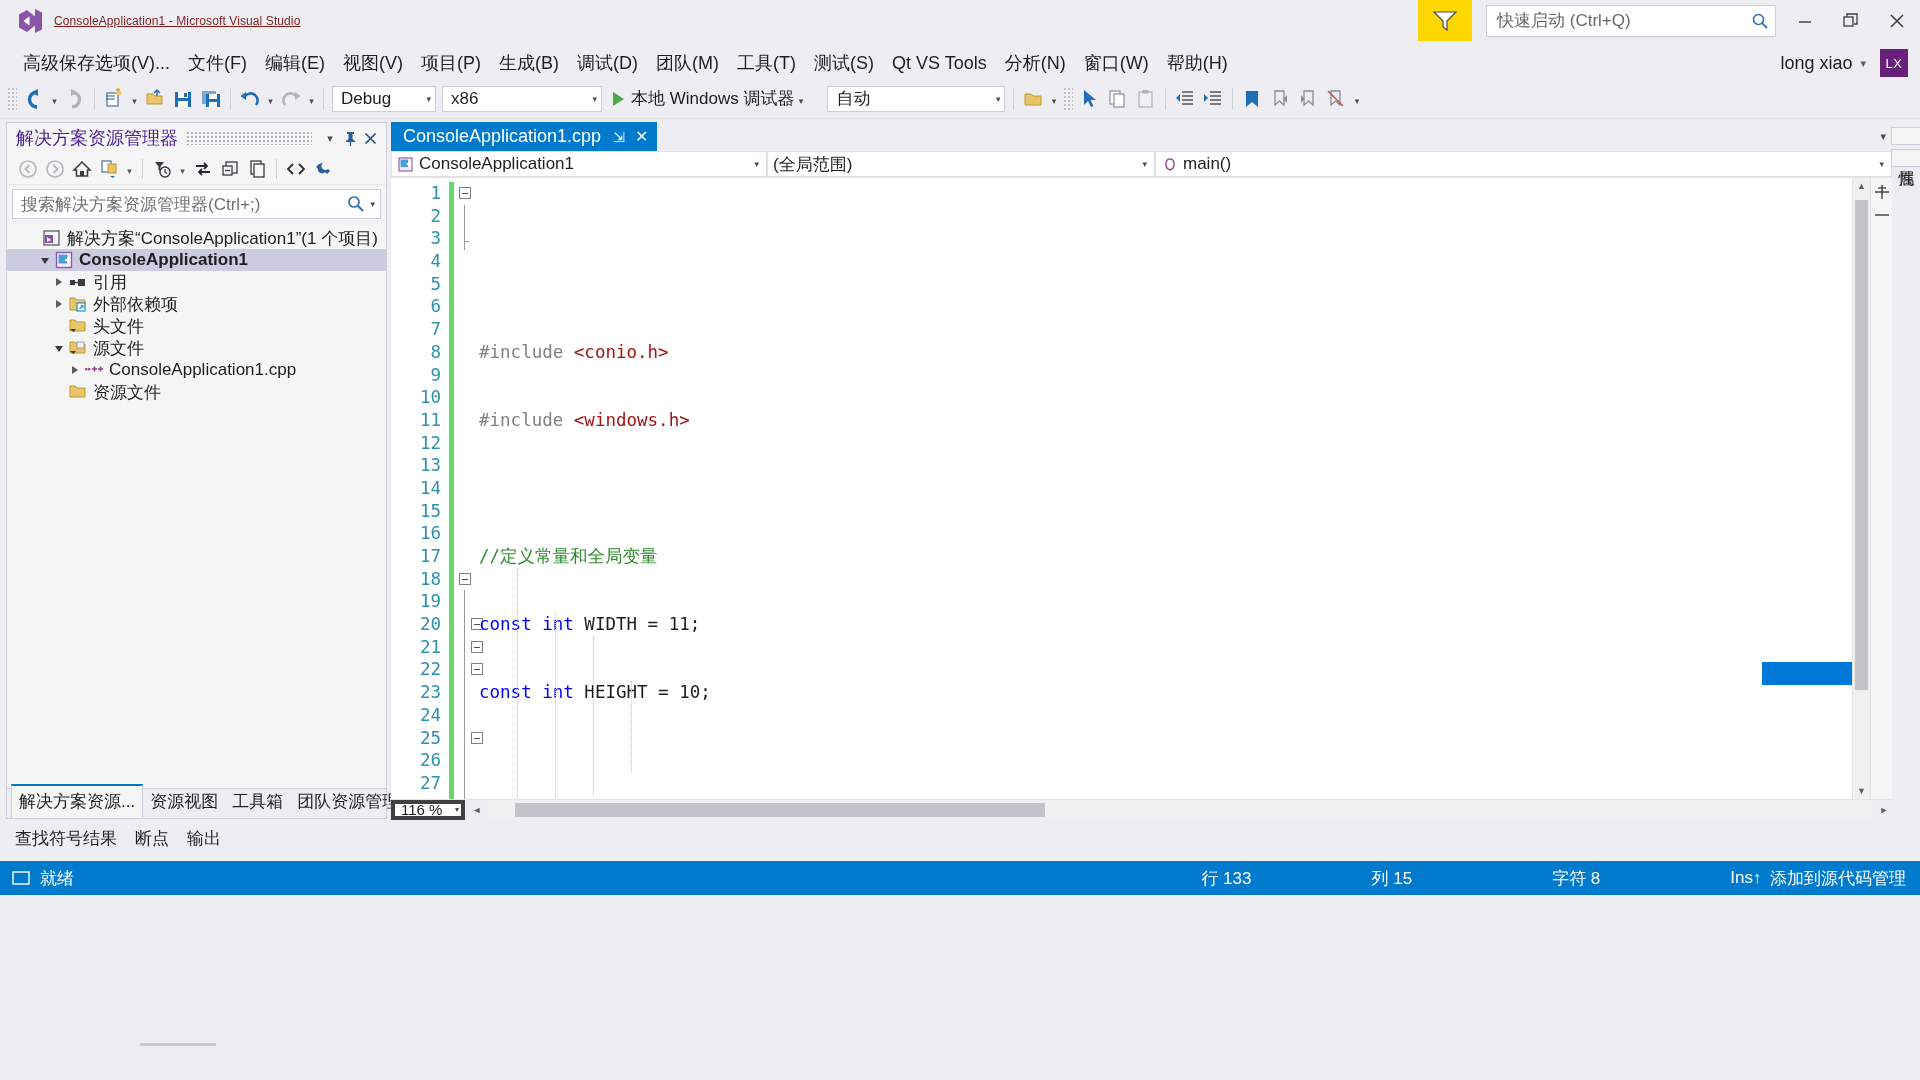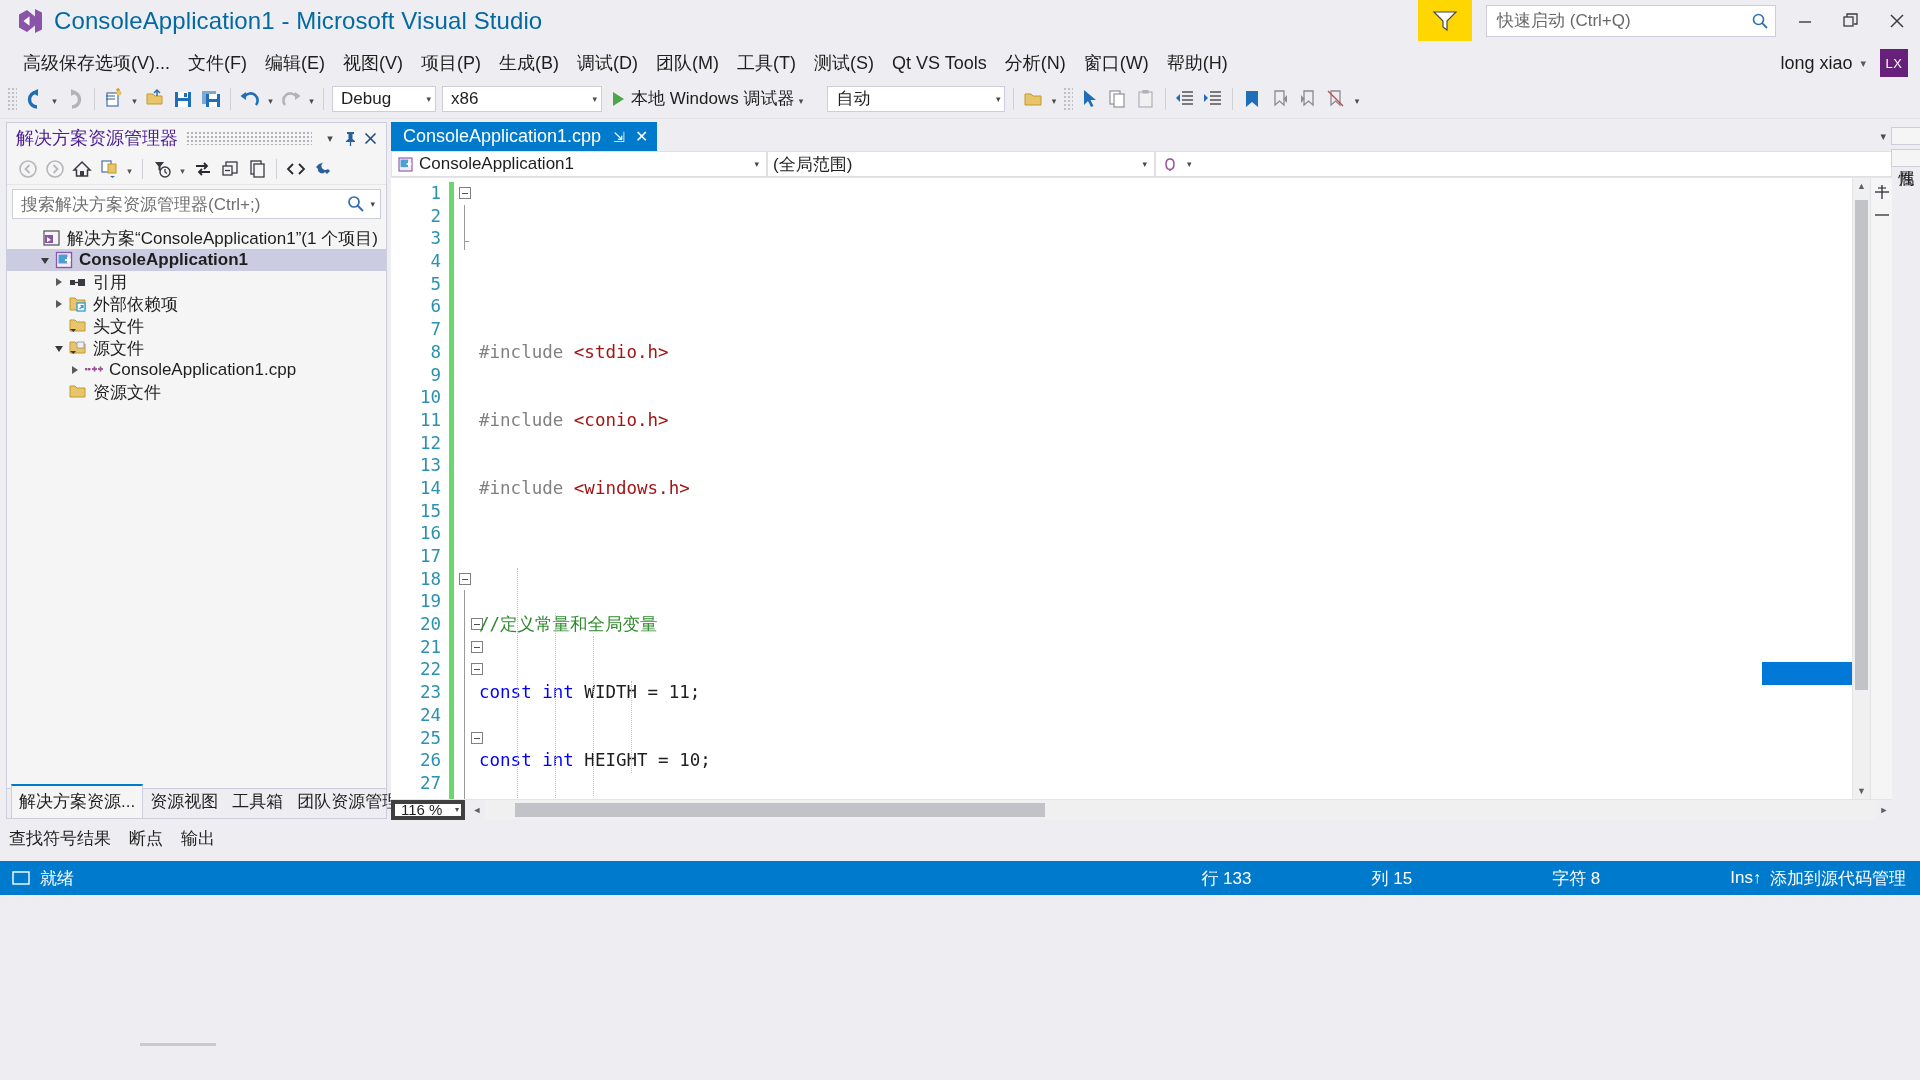--- a/index.html
+++ b/index.html
@@ -21,23 +21,24 @@
     position: relative;
   }
   .vs-logo {
     width: 30px; height: 30px;
     margin-left: 14px; margin-right: 10px;
     position: relative;
     flex: 0 0 auto;
   }
   .vs-logo svg { display:block; }
   .title-text {
-    font-size: 24px;
-    color: #0369a1;
+    font-size: 12px;
+    color: #7f1d1d;
     letter-spacing: 0.1px;
+    text-decoration: underline;
   }
   .title-right {
     margin-left: auto;
     display: flex;
     align-items: center;
     height: 41px;
   }
   .feedback-btn {
     width: 54px; height: 41px;
     background: #FFD700;
@@ -492,20 +493,21 @@
     margin-bottom: 4px;
     white-space: nowrap;
   }
 
   
   .bottom-panel {
     height: 42px;
     background: #EEEEF2;
     display: flex;
     align-items: flex-start;
+    padding-left: 6px;
     padding-top: 6px;
   }
   .bp-tab {
     font-size: 17px;
     color: #1E1E1E;
     padding: 2px 9px;
     white-space: nowrap;
   }
 
   
@@ -1016,20 +1018,21 @@
         <span class="nv-label">(全局范围)</span>
         <span class="nv-arrow">▾</span>
       </div>
       <div class="nav-combo" style="flex:1;">
         <span class="nv-ico">
           <svg width="16" height="15" viewBox="0 0 16 15">
             <path d="M8,2 C10.5,2 12,4 12,7 C12,10 10.5,12.5 8,12.5 C5.5,12.5 4,10 4,7 C4,4 5.5,2 8,2 Z" fill="none" stroke="#9B4F96" stroke-width="1.5"></path>
             <line x1="8" y1="12" x2="8" y2="14" stroke="#9B4F96" stroke-width="1.5"></line>
           </svg>
         </span>
+        <span class="nv-label">main()</span>
         <span class="nv-arrow">▾</span>
       </div>
     </div>
 
     <div class="ed-body">
       <div class="code-area">
 
         <div class="gutter-nums">
           <div>1</div>
           <div>2</div>
@@ -1127,21 +1130,20 @@
               <span class="fold-line end"></span>
             </div>
         </div>
 
         <div class="code-text">
           <div class="ind-guide" style="left:38px; height:250px; top:390px;"></div>
           <div class="ind-guide" style="left:76px; height:205px; top:435px;"></div>
           <div class="ind-guide" style="left:114px; height:160px; top:458px;"></div>
           <div class="ind-guide" style="left:152px; height:92px;  top:503px;"></div>
 
-          <div><span class="pp">#include </span><span class="str">&lt;stdio.h&gt;</span></div>
           <div><span class="pp">#include </span><span class="str">&lt;conio.h&gt;</span></div>
           <div><span class="pp">#include </span><span class="str">&lt;windows.h&gt;</span></div>
           <div>&nbsp;</div>
           <div><span class="cmt">//定义常量和全局变量</span></div>
           <div><span class="kw">const int</span> WIDTH = 11;</div>
           <div><span class="kw">const int</span> HEIGHT = 10;</div>
           
           
           
           

